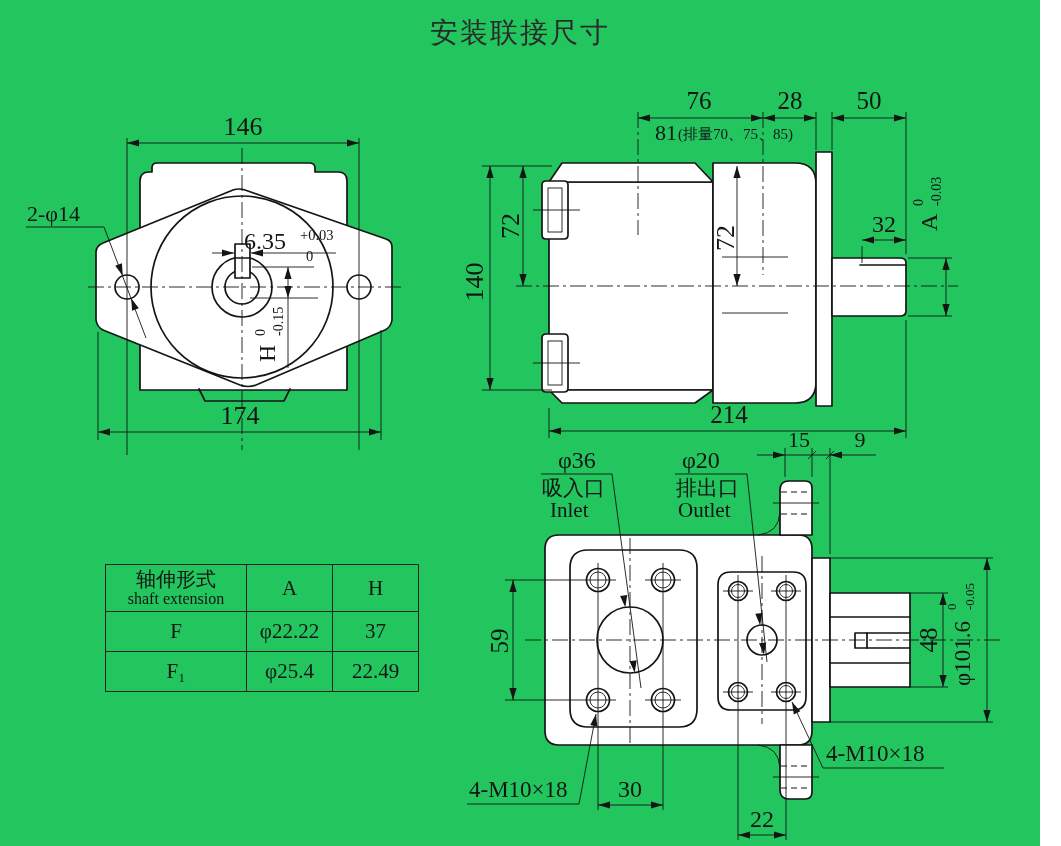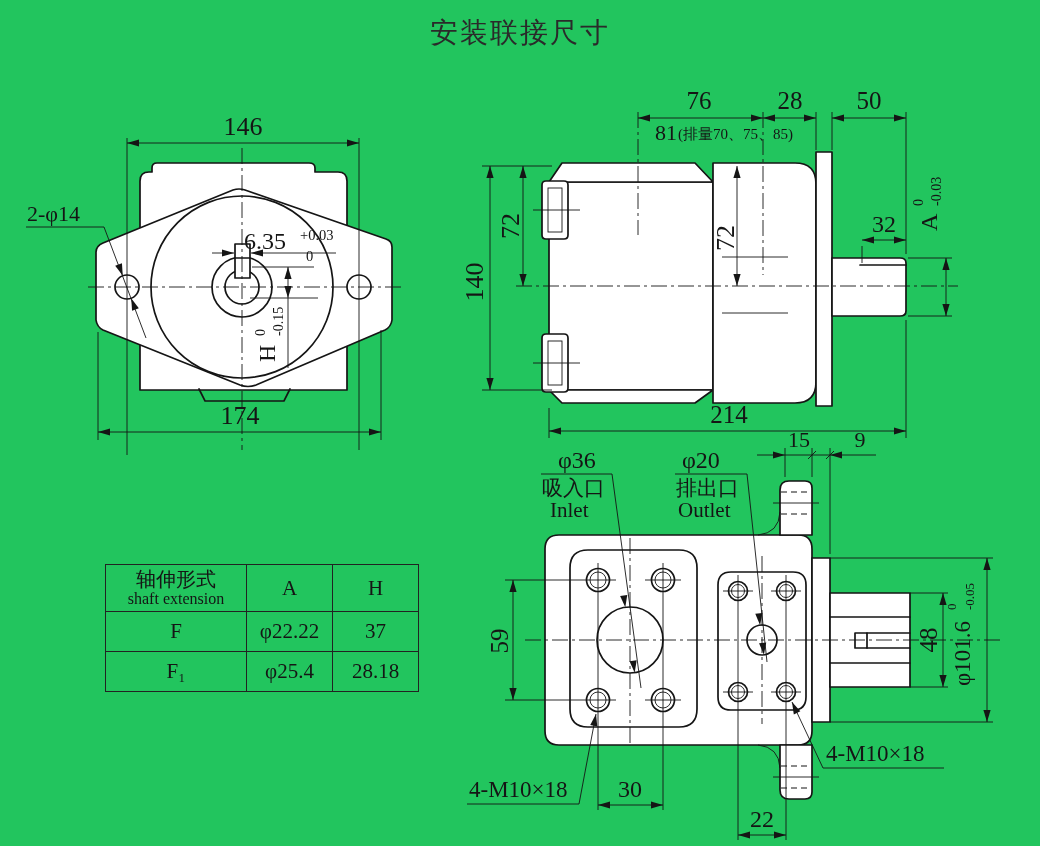--- a/index.html
+++ b/index.html
@@ -296,18 +296,18 @@
       <th class="c3 cell">H</th>
     </tr>
     <tr class="rw">
       <td class="cell">F</td>
       <td class="cell acell">φ22.22</td>
       <td class="cell">37</td>
     </tr>
     <tr class="rw">
       <td class="cell">F₁</td>
       <td class="cell acell">φ25.4</td>
-      <td class="cell">28.18</td>
+      <td class="cell">22.49</td>
     </tr>
   </tbody>
     </table>
 
 </div>
 
 </body></html>

